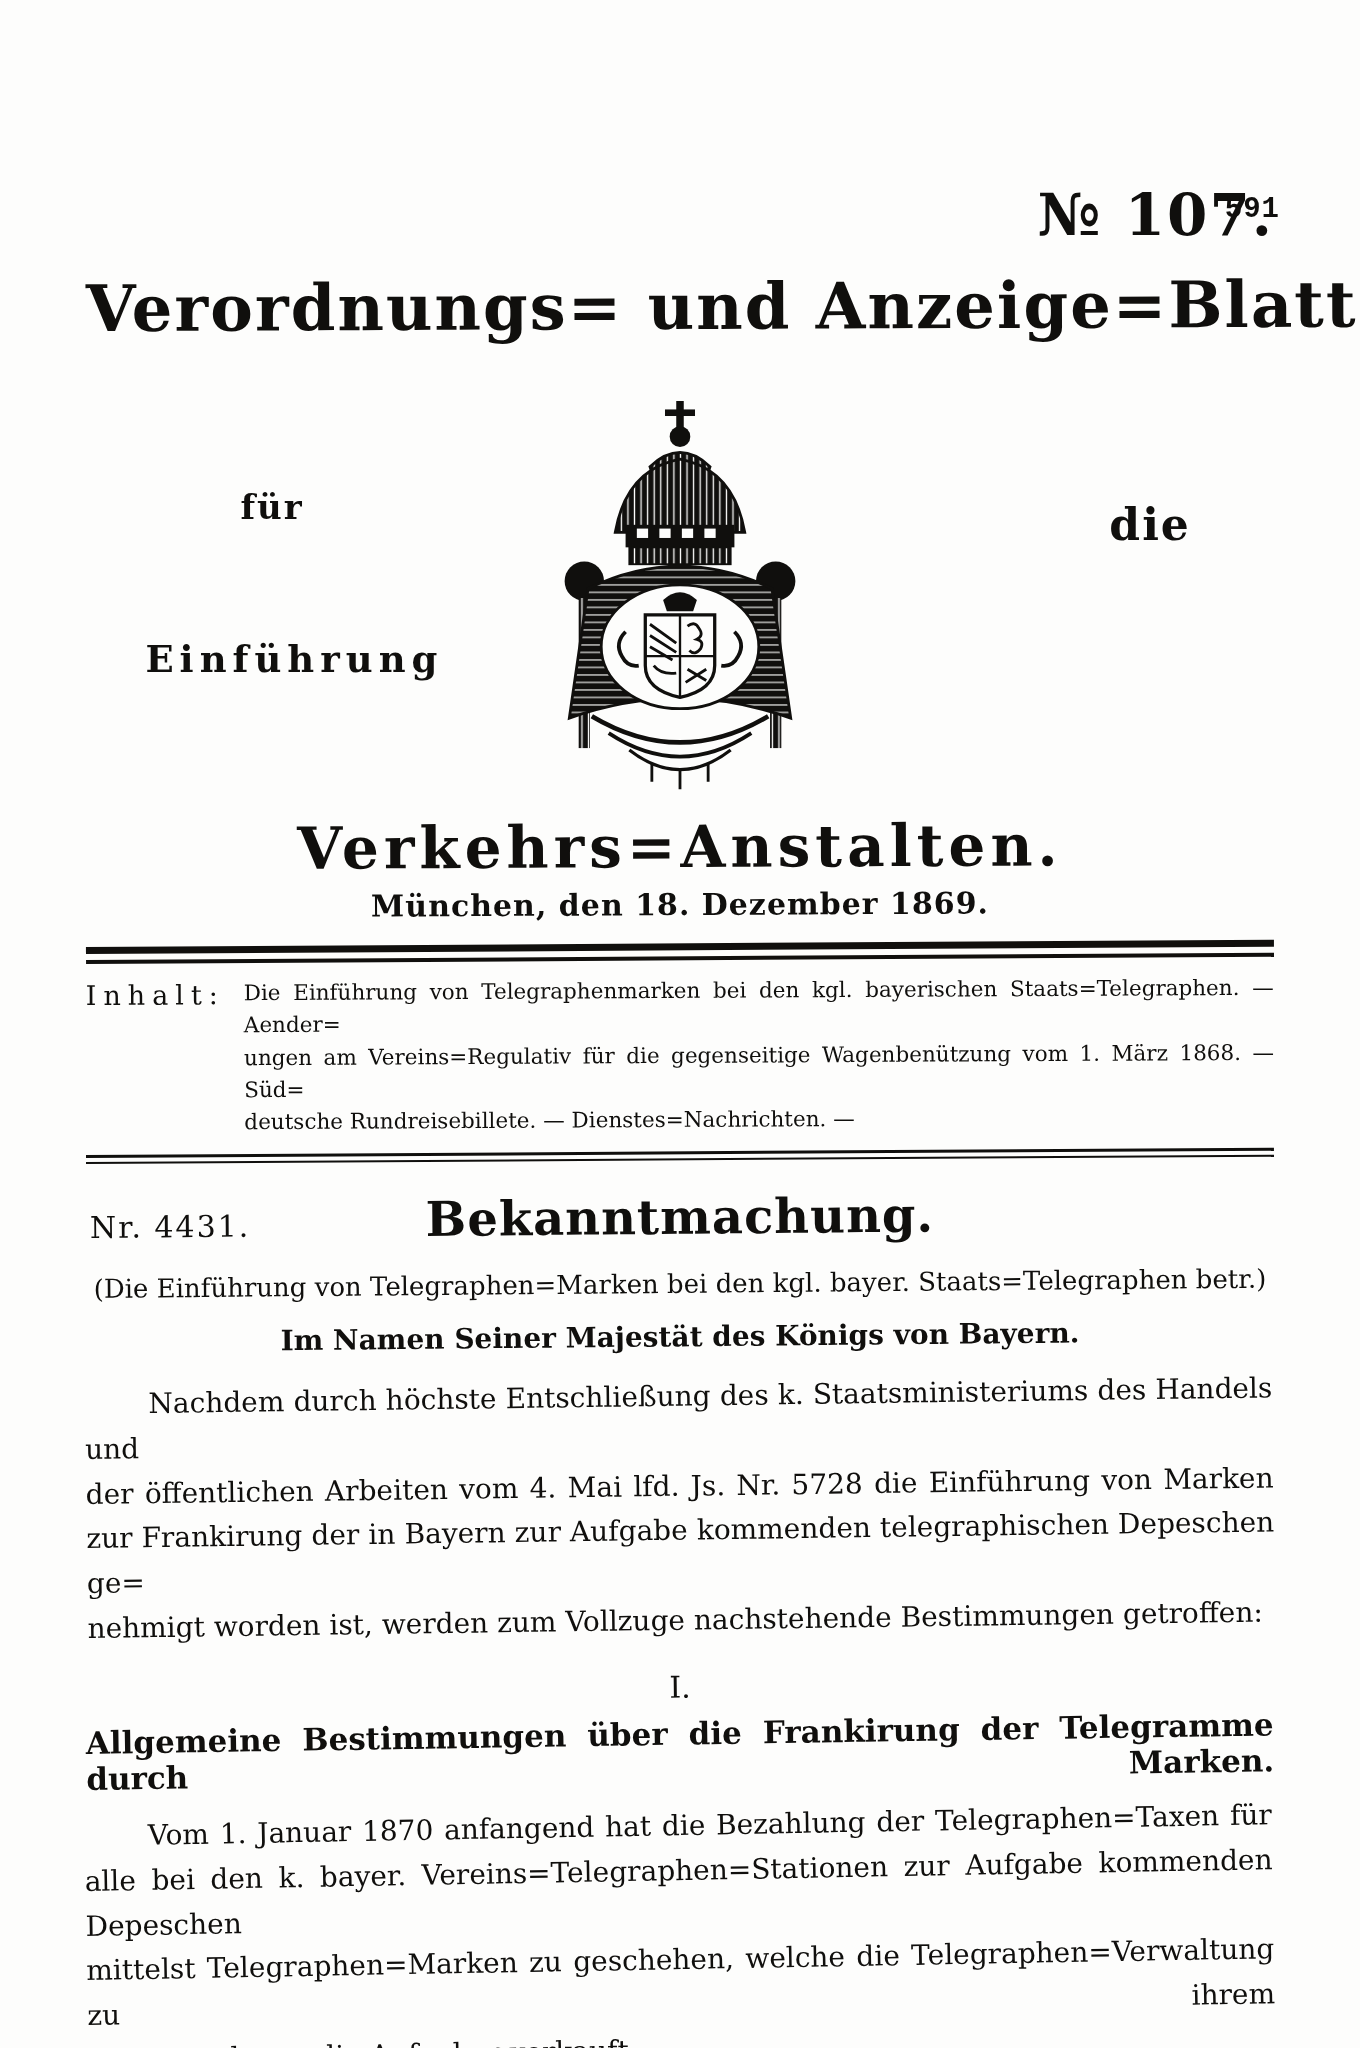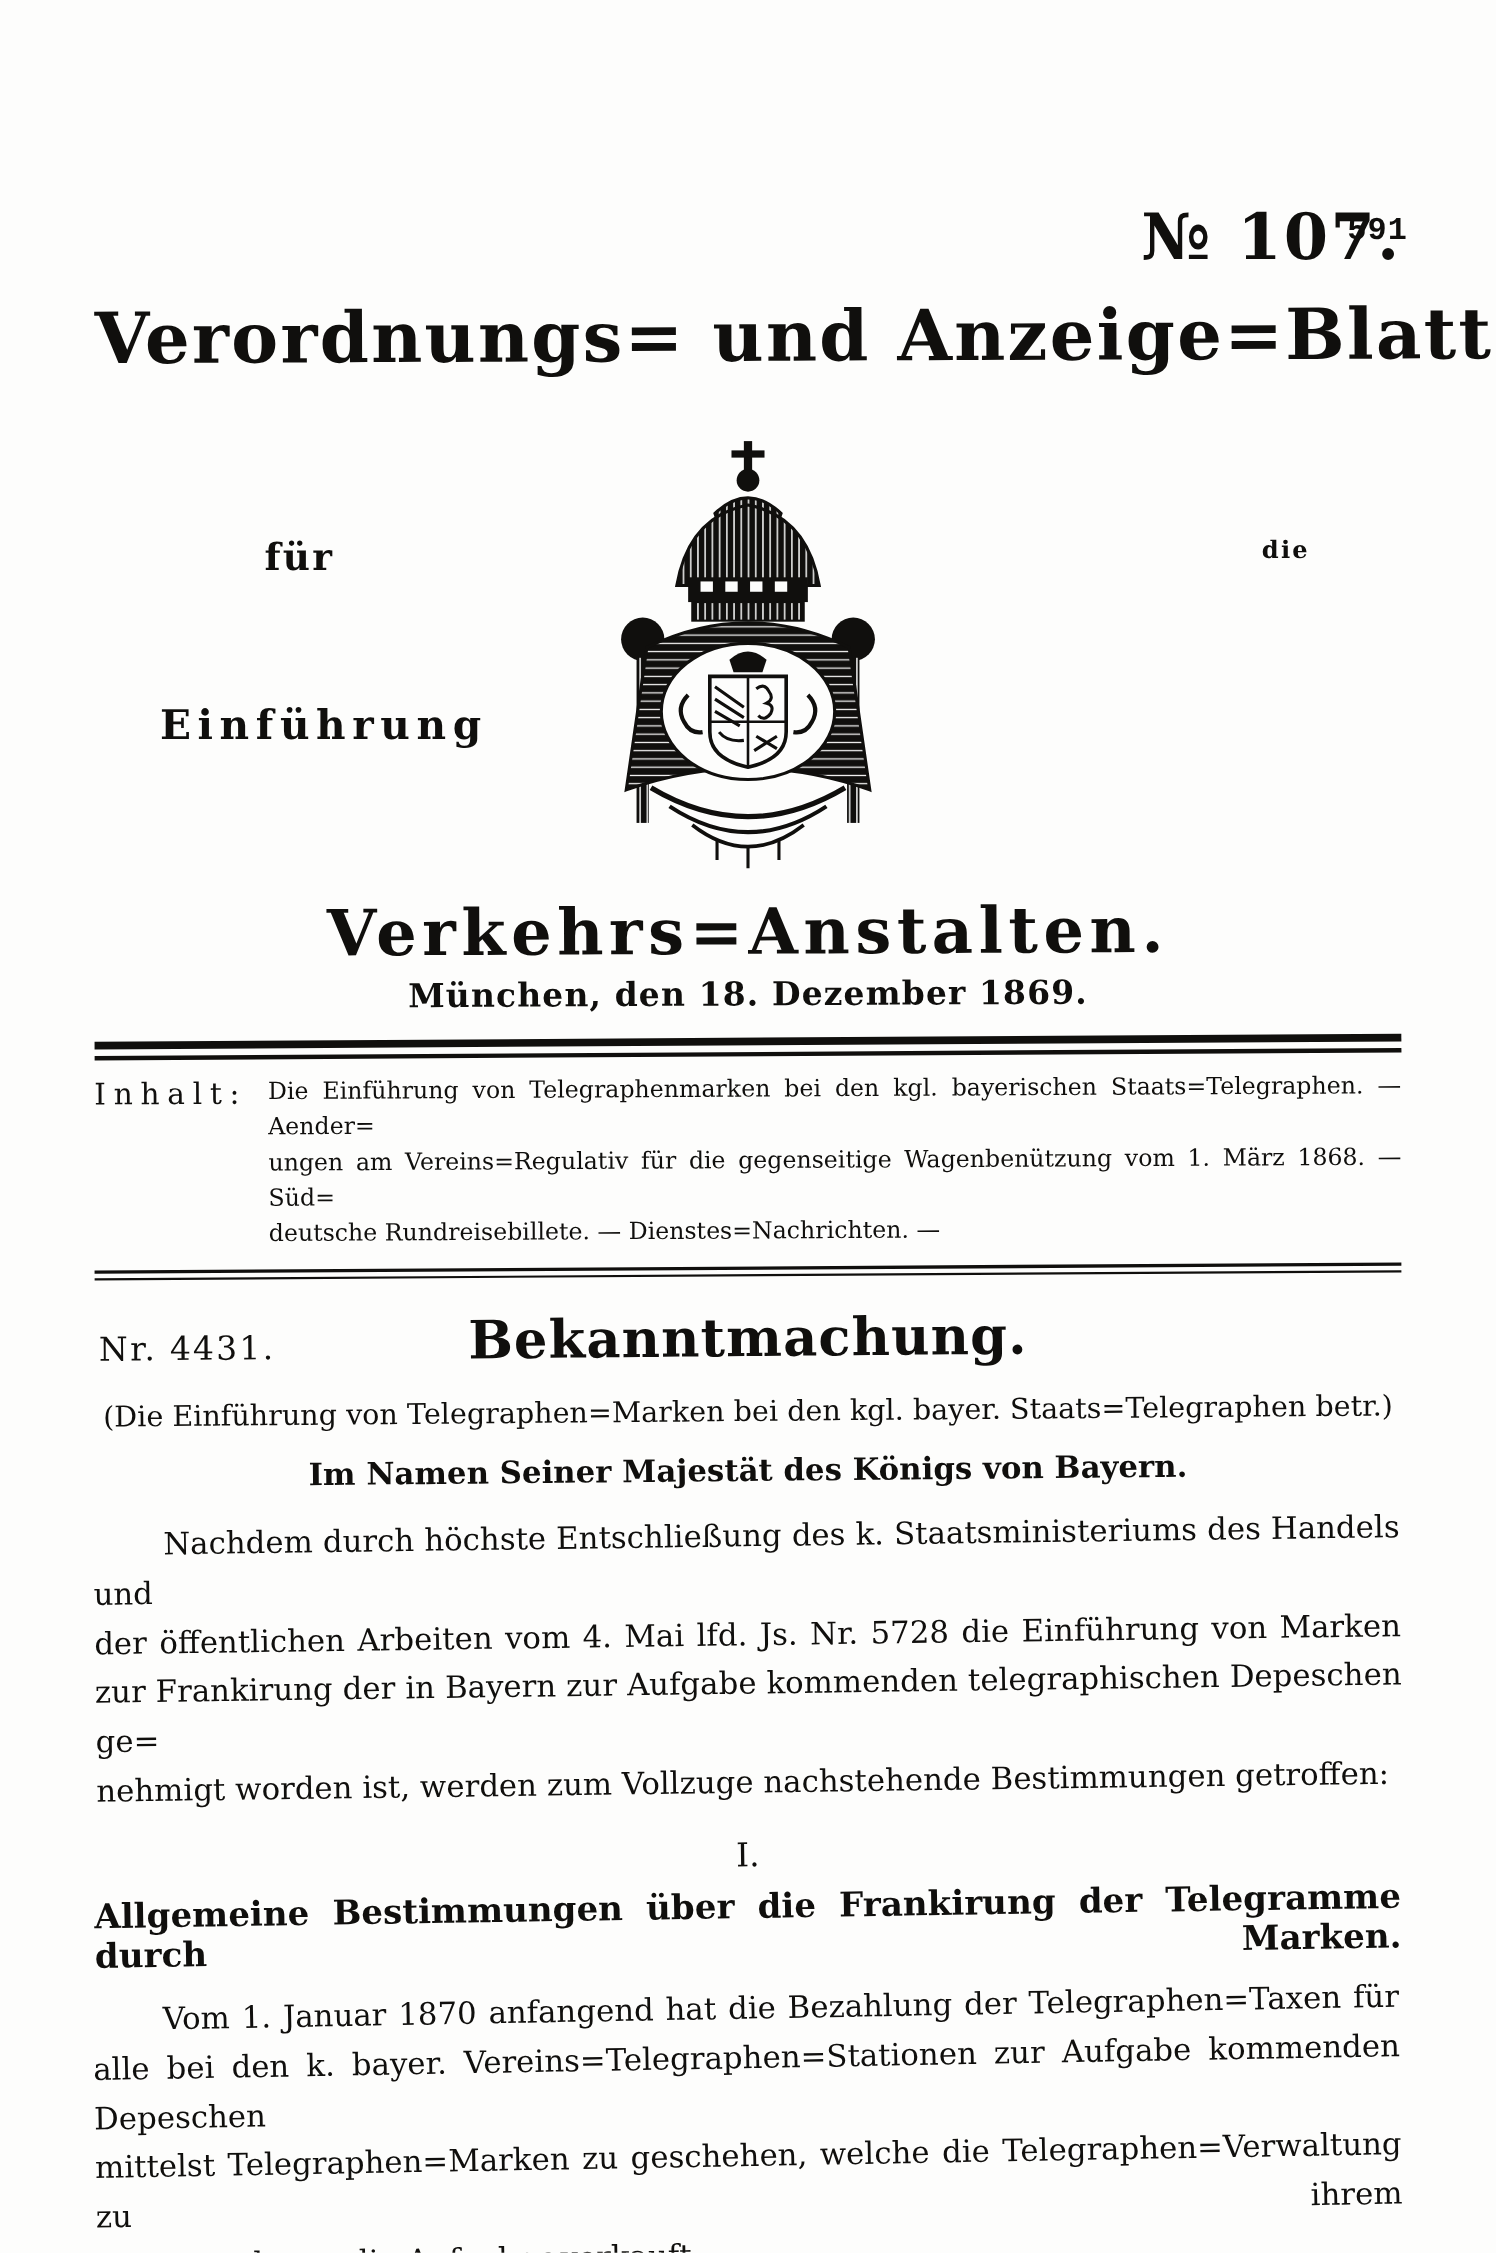--- a/index.html
+++ b/index.html
@@ -26,21 +26,21 @@
 
   
   .main-title{
     margin-top:6px;text-align:center;white-space:nowrap;
     font-weight:700;font-size:64px;letter-spacing:2px;
     transform:rotate(-0.2deg);
   }
   .band{position:relative;margin-top:15px;height:450px;text-align:center;}
   .band .word{position:absolute;font-weight:700;}
   .w-fuer{left:13%;top:128px;font-size:34px;letter-spacing:2px;}
-  .w-die{right:7%;top:128px;font-size:22px;letter-spacing:2px;}
+  .w-die{right:7%;top:140px;font-size:44px;letter-spacing:2px;}
   .w-koeniglich{left:5%;top:278px;font-size:37px;letter-spacing:6px;}
   .w-bayerischen{right:0.5%;top:286px;font-size:37px;letter-spacing:5px;}
   .emblem{
     position:absolute;left:50%;top:42px;transform:translateX(-50%);
   }
 
   .verkehrs{
     margin-top:4px;text-align:center;font-weight:700;font-size:58px;
     letter-spacing:5px;transform:rotate(-0.25deg);
   }

